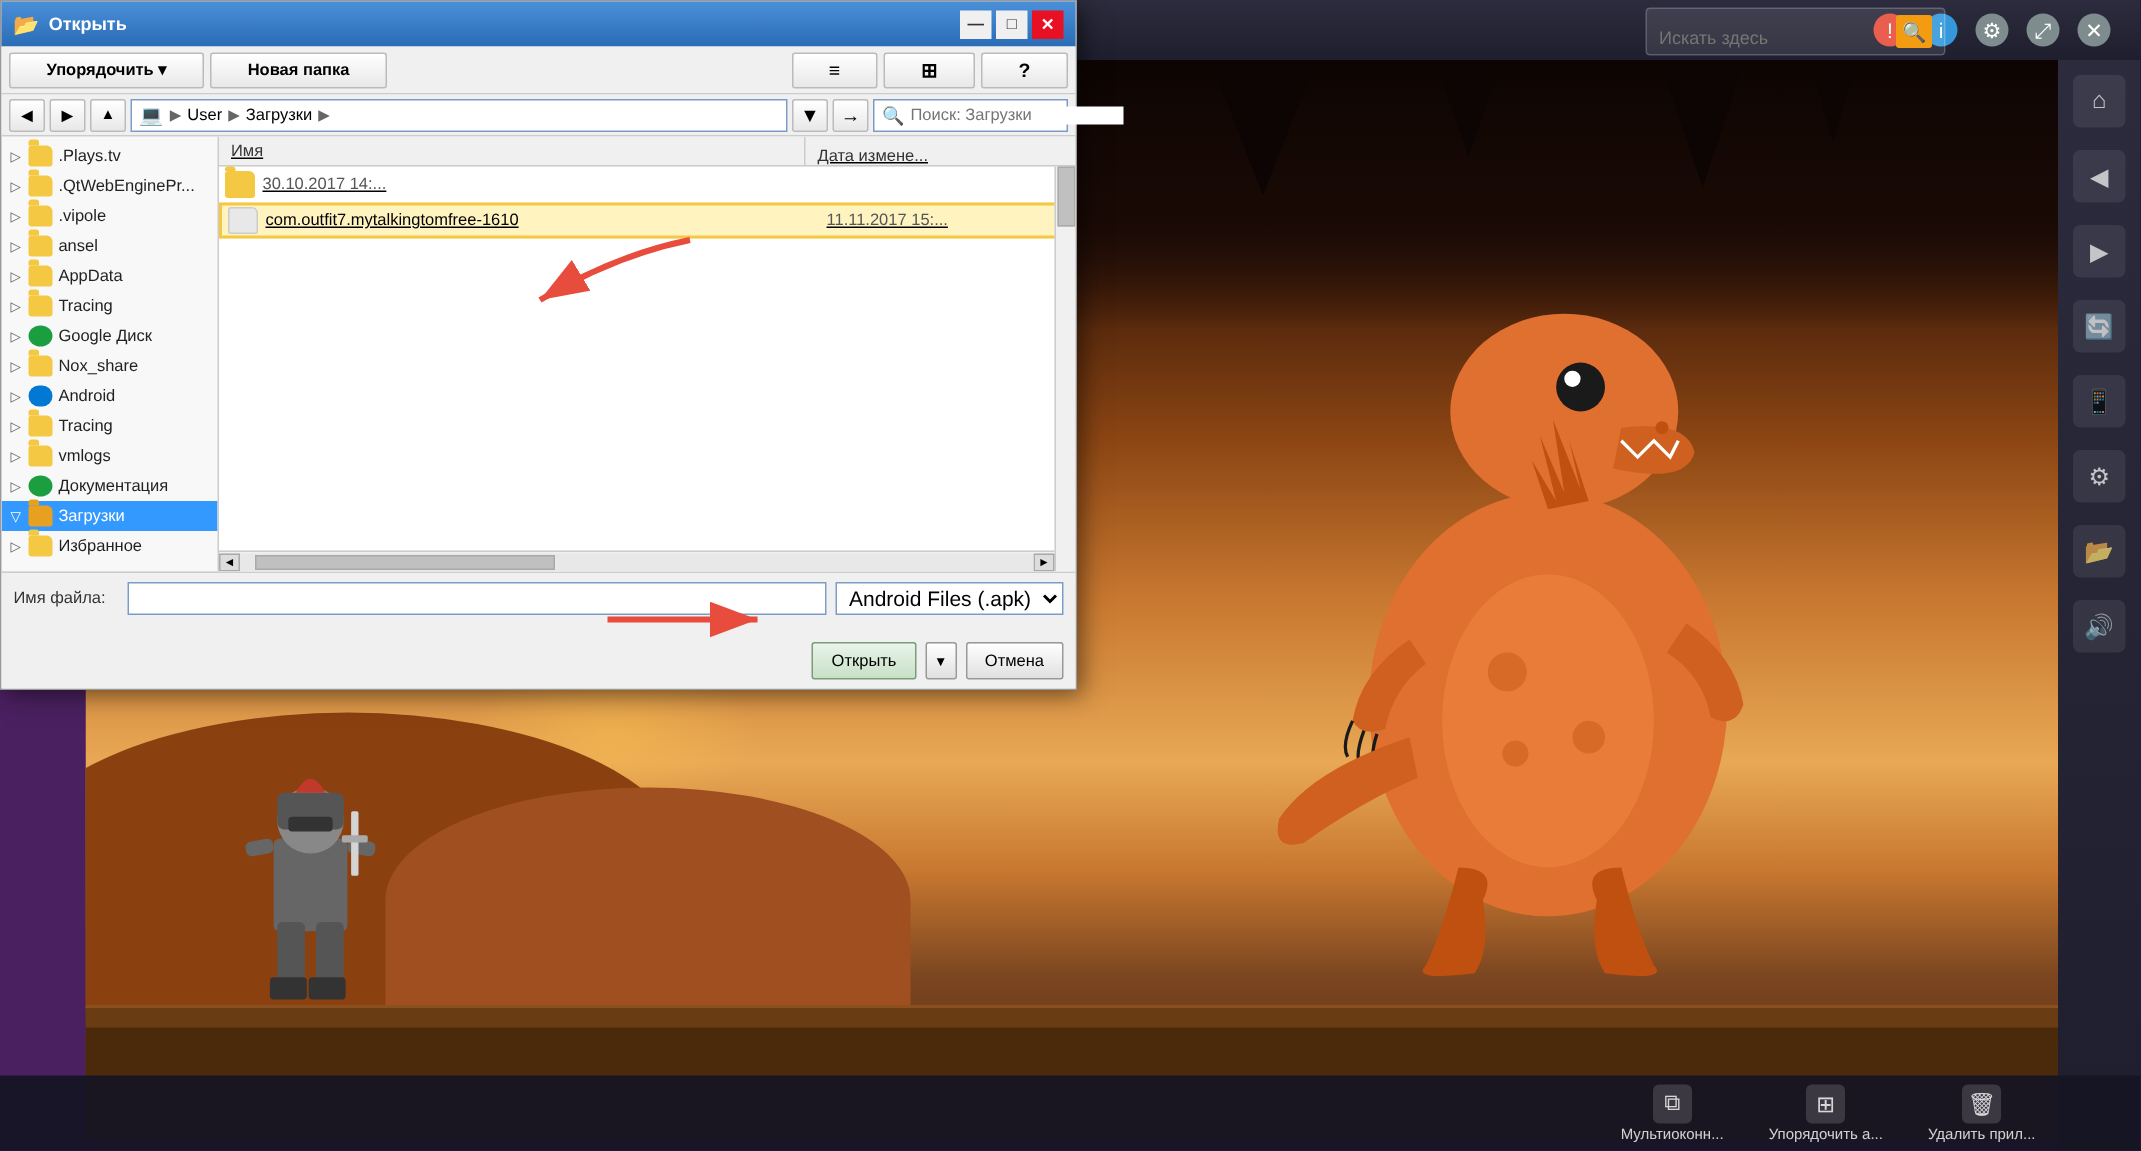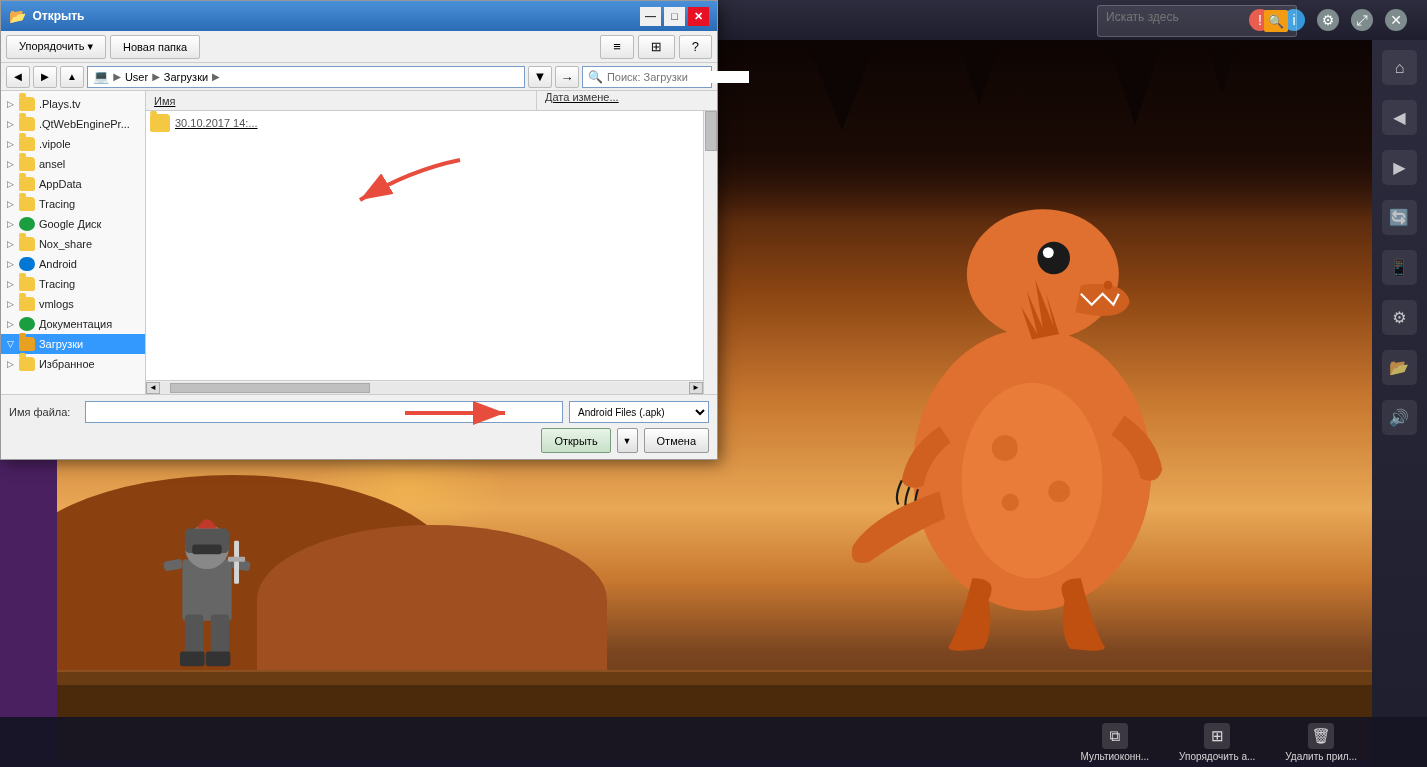--- a/index.html
+++ b/index.html
@@ -55,21 +55,21 @@
     .top-icon-btn.red { background: #e74c3c; color: white; }
     .top-icon-btn.blue { background: #3498db; color: white; }
     .top-icon-btn.gray { background: #7f8c8d; color: white; }
 
     
     #search-bar {
       position: absolute;
       top: 5px;
       right: 130px;
       display: flex;
-      align-items: flex-start;
+      align-items: flex-end;
       background: rgba(255,255,255,0.1);
       border: 1px solid rgba(255,255,255,0.2);
       border-radius: 3px;
       padding: 4px 8px;
       width: 200px;
     }
     #search-bar input {
       background: transparent;
       border: none;
       outline: none;
@@ -231,26 +231,27 @@
       align-items: center;
       padding: 0 5px;
       gap: 4px;
     }
 
     .toolbar-btn {
       height: 24px;
       border: 1px solid #bbb;
       background: linear-gradient(180deg, #fff 0%, #e8e8e8 100%);
       cursor: pointer;
-      padding: 0 12px;
+      padding: 0 24px;
       font-size: 11px;
       display: flex;
       align-items: center;
       gap: 3px;
       border-radius: 2px;
+      font-weight: bold;
     }
 
     
     #dialog-navbar {
       height: 28px;
       background: #f0f0f0;
       border-bottom: 1px solid #ccc;
       display: flex;
       align-items: center;
       padding: 0 5px;
@@ -388,21 +389,21 @@
       height: 100%;
       display: flex;
       align-items: center;
       cursor: pointer;
     }
     #col-header .col-date {
       width: 180px;
       padding-left: 8px;
       height: 100%;
       display: flex;
-      align-items: flex-start;
+      align-items: flex-end;
       cursor: pointer;
     }
 
     
     .file-item {
       display: flex;
       align-items: center;
       height: 24px;
       padding: 0 4px;
       cursor: pointer;
@@ -450,21 +451,21 @@
     
     #dialog-bottom {
       padding: 6px 8px;
       background: #f0f0f0;
       border-top: 1px solid #ccc;
     }
 
     #filename-row {
       display: flex;
       align-items: center;
-      margin-bottom: 5px;
+      margin-bottom: 18px;
       gap: 6px;
     }
 
     #filename-row label {
       font-size: 11px;
       color: #333;
       min-width: 70px;
     }
 
     #filename-input {
@@ -473,21 +474,21 @@
       border: 1px solid #7a9cc7;
       padding: 0 4px;
       font-size: 11px;
       outline: none;
     }
 
     #filetype-select {
       height: 22px;
       border: 1px solid #7a9cc7;
       background: white;
-      font-size: 10px;
+      font-size: 14px;
       padding: 0 4px;
       min-width: 140px;
       cursor: pointer;
     }
 
     #dialog-buttons {
       display: flex;
       justify-content: flex-end;
       gap: 6px;
     }
@@ -781,20 +782,25 @@
         </div>
         <div class="col-date">
           <span>Дата измене...</span>
         </div>
       </div>
 
       <div class="file-item">
         <div class="file-icon"></div>
         <span class="file-date">30.10.2017 14:...</span>
       </div>
+      <div class="file-item highlighted">
+        <div class="file-icon doc-icon"></div>
+        <span class="file-name">com.outfit7.mytalkingtomfree-1610</span>
+        <span class="file-date">11.11.2017 15:...</span>
+      </div>
 
       <div style="position:absolute;right:0;top:20px;width:14px;height:calc(100% - 20px);background:#f0f0f0;border-left:1px solid #ccc;">
         <div style="position:absolute;top:0;left:1px;width:12px;height:40px;background:#c0c0c0;border:1px solid #aaa;"></div>
       </div>
 
       <div style="position:absolute;bottom:0;left:0;right:14px;height:14px;background:#f0f0f0;border-top:1px solid #ccc;display:flex;align-items:center;">
         <div style="width:14px;height:12px;background:#ddd;border:1px solid #aaa;display:flex;align-items:center;justify-content:center;font-size:8px;cursor:pointer;">◄</div>
         <div style="flex:1;height:12px;background:#e8e8e8;position:relative;">
           <div style="position:absolute;left:10px;width:200px;height:10px;background:#c0c0c0;border:1px solid #aaa;top:1px;"></div>
         </div>

